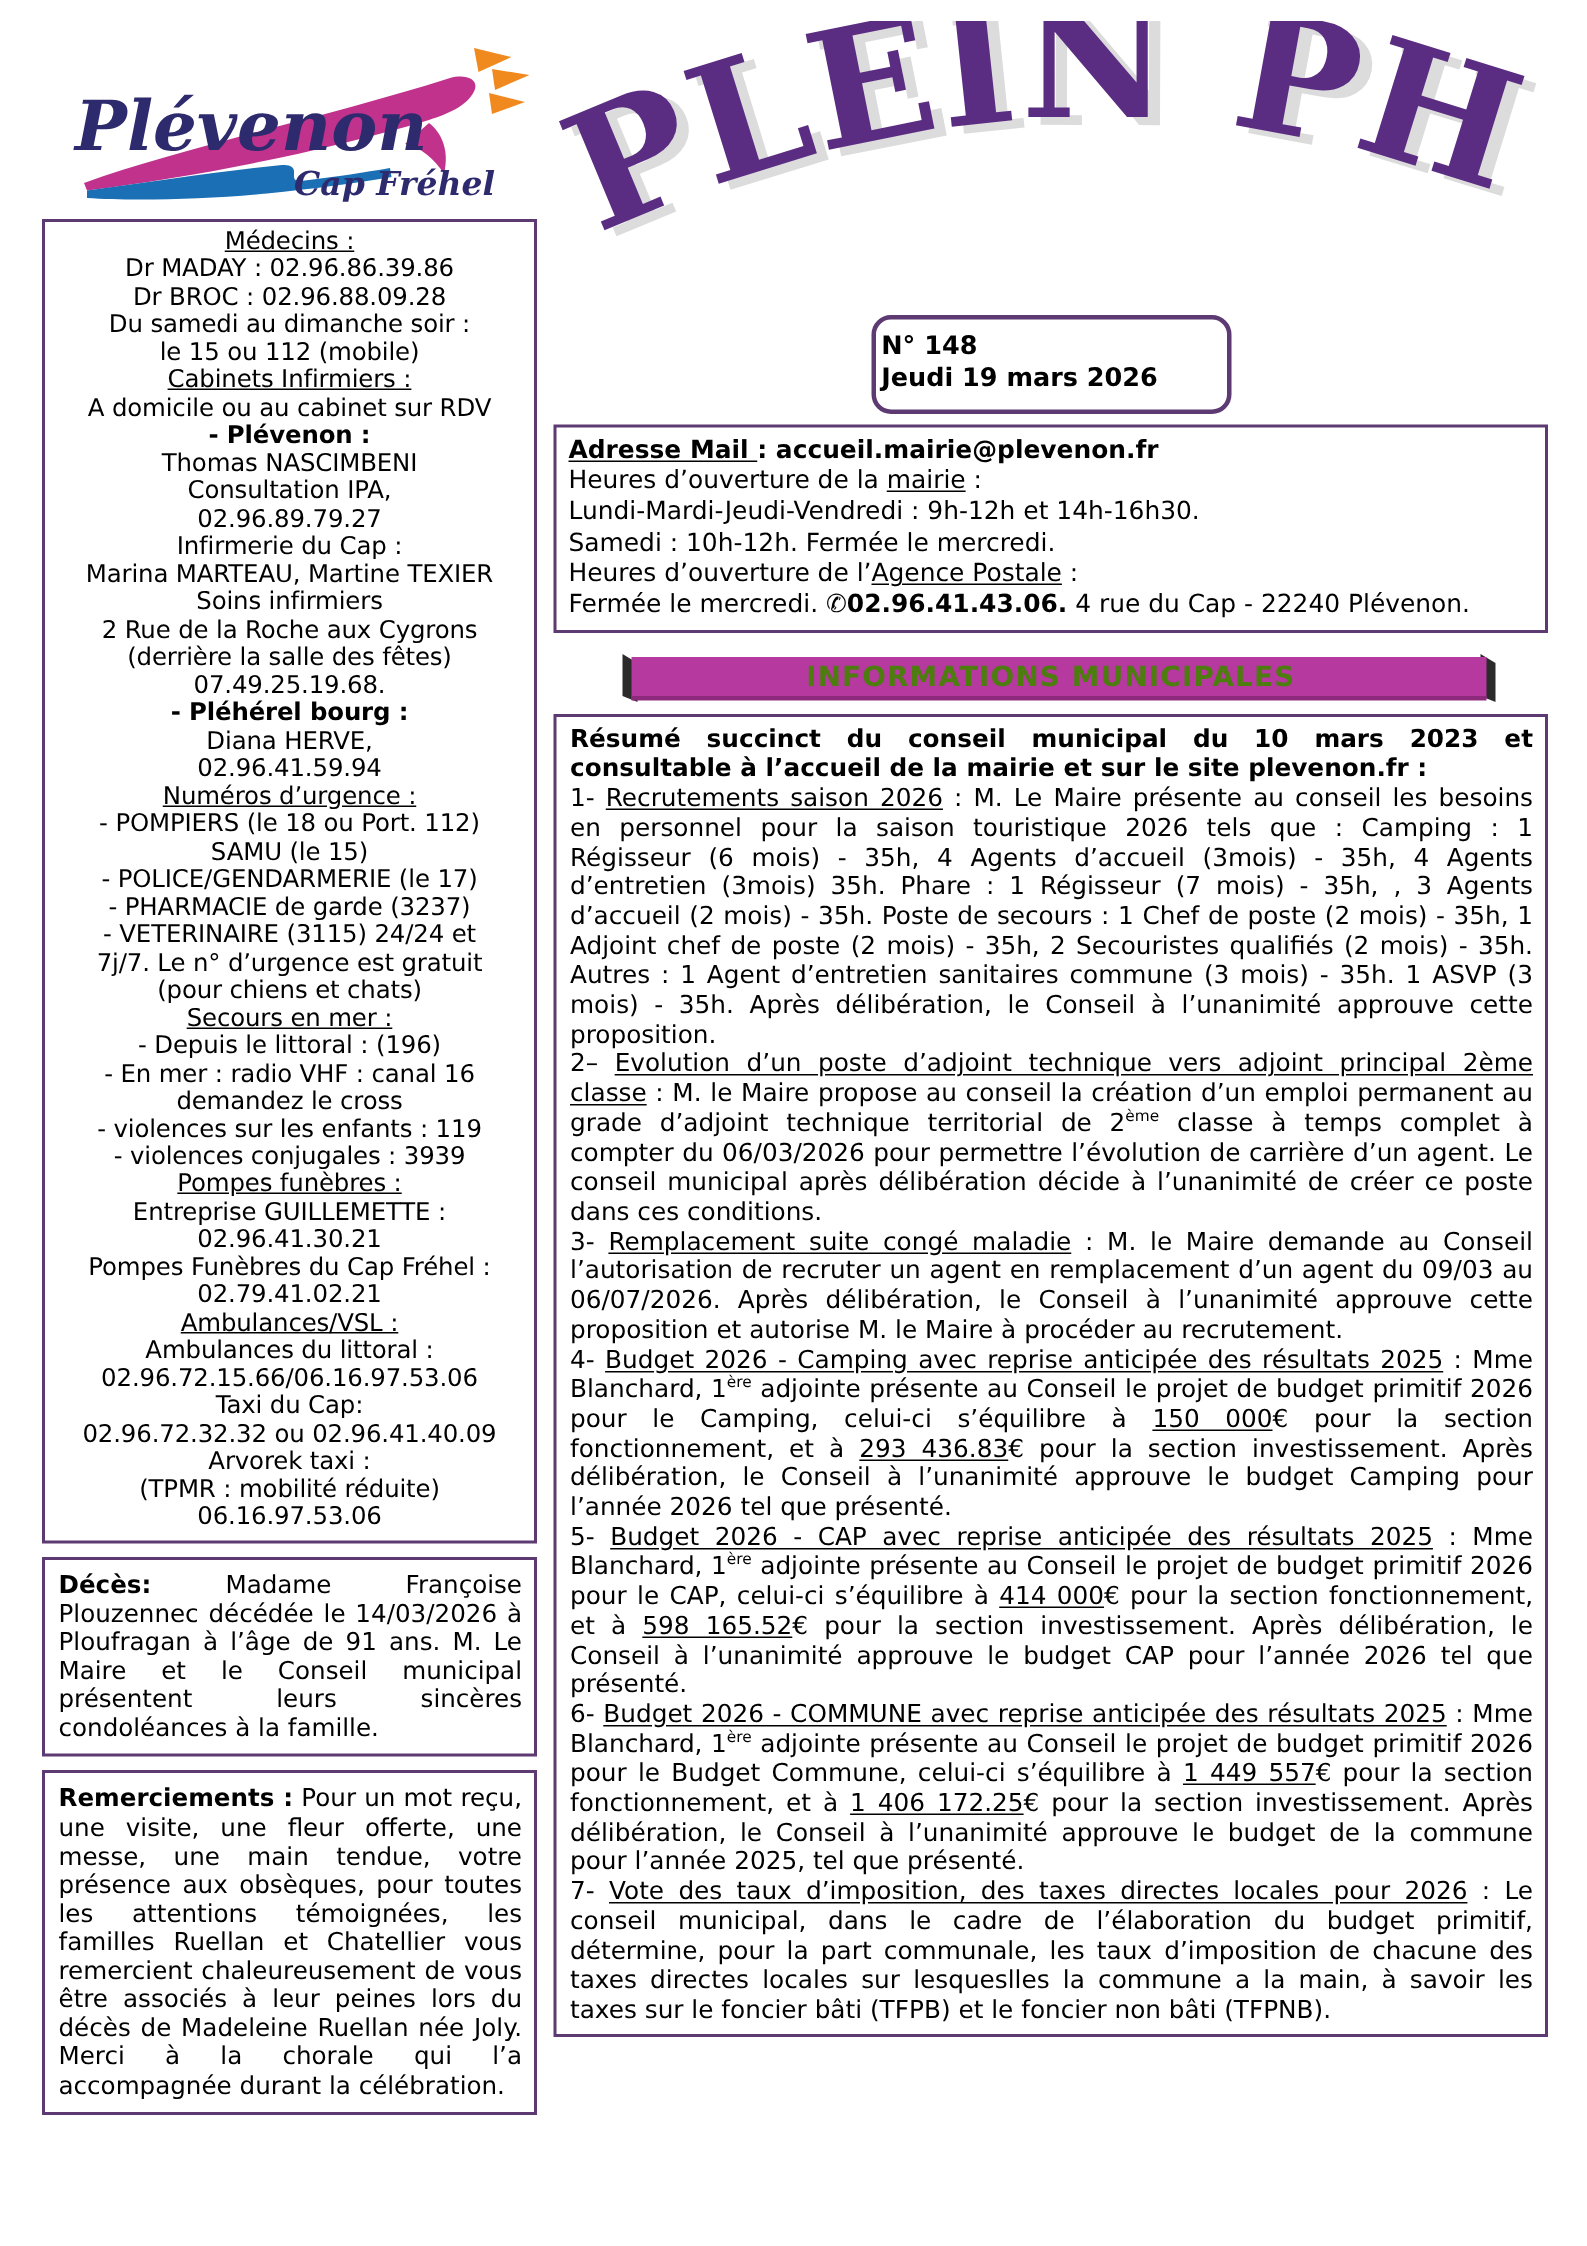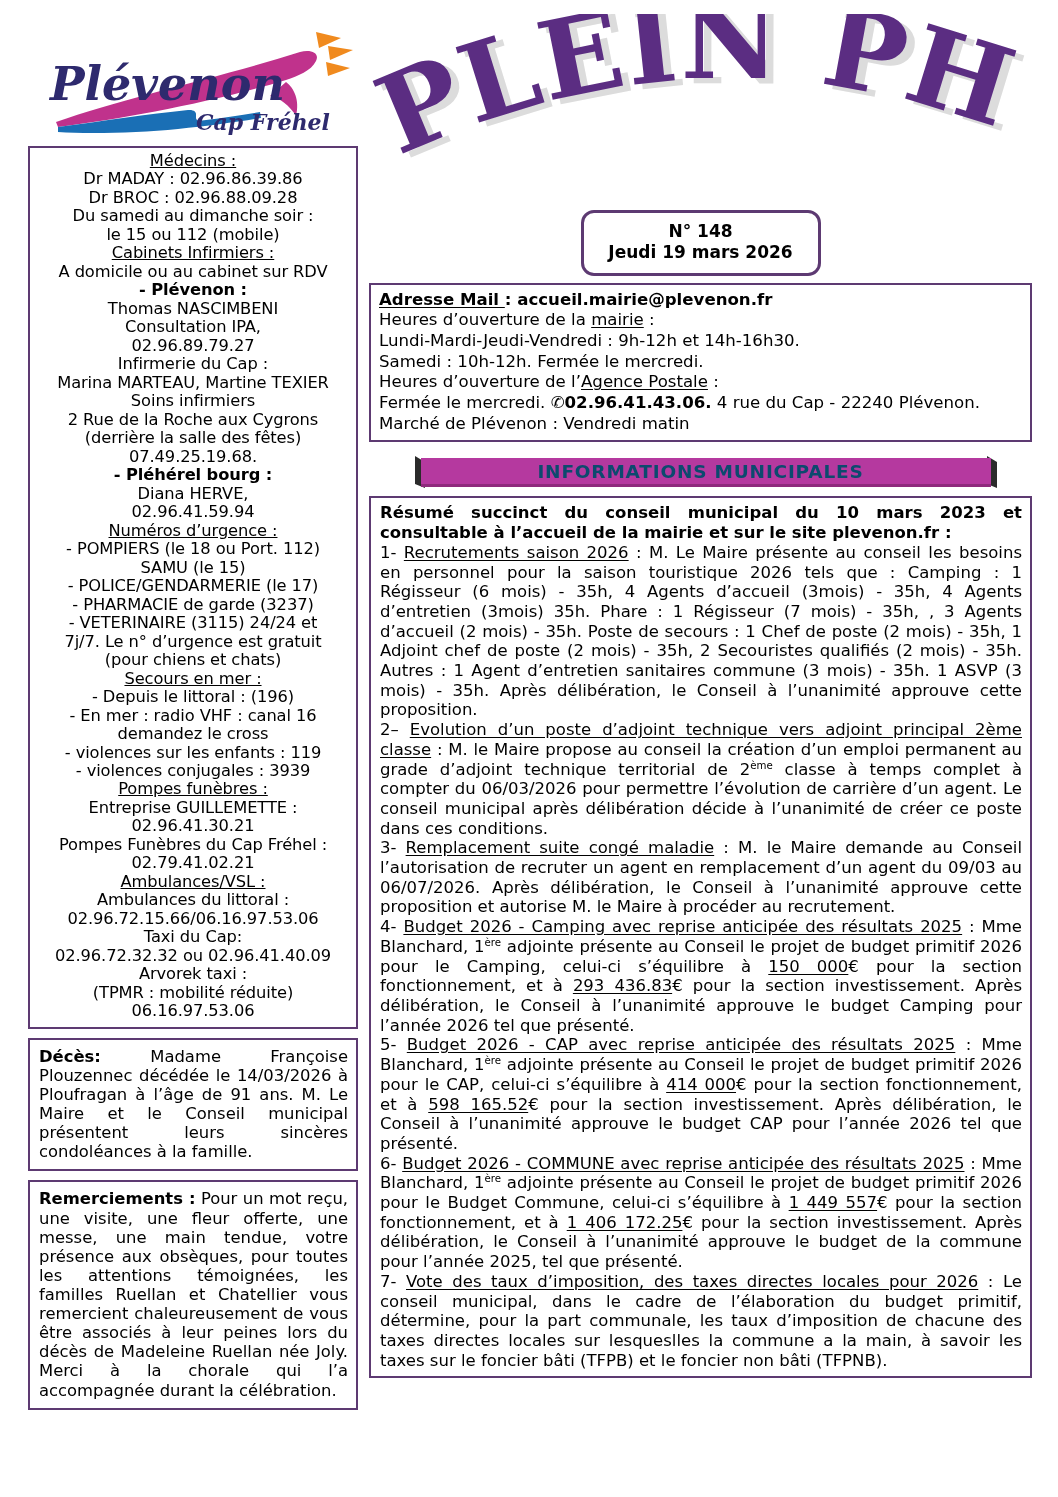--- a/index.html
+++ b/index.html
@@ -91,21 +91,21 @@
   }
   .box-just b { font-weight: bold; }
 
   
   .issue-box {
     width: 240px;
     margin: 6px auto 7px auto;
     border: 3px solid #5d3a72;
     border-radius: 13px;
     background: #fff;
-    text-align: center;
+    text-align: left;
     font-weight: bold;
     font-size: 17px;
     line-height: 1.26;
     padding: 8px 4px 9px 4px;
     box-sizing: border-box;
   }
 
   .imprint-box {
     border: 2px solid #5d3a72;
     padding: 5px 8px 6px 8px;
@@ -122,21 +122,21 @@
   .banner-wrap {
     position: relative;
     height: 38px;
     margin: 4px 0 4px 0;
   }
   .banner-wrap svg { display:block; margin: 0 auto; }
   .banner-text {
     position: absolute;
     left: 0; right: 0; top: 7px;
     text-align: center;
-    color: #0c4a6e;
+    color: #4d7c0f;
     font-weight: bold;
     font-size: 18.5px;
     letter-spacing: 0.8px;
     font-family: "DejaVu Sans", sans-serif;
     pointer-events: none;
   }
 
   
   .council-box {
     border: 2px solid #5d3a72;
@@ -281,21 +281,20 @@
           <span>Heures d’ouverture de la </span><span class="u">mairie</span><span> :</span>
         </div>
         <div class="row">Lundi-Mardi-Jeudi-Vendredi : 9h-12h et 14h-16h30.</div>
         <div class="row">Samedi : 10h-12h. Fermée le mercredi.</div>
         <div class="row">
           <span>Heures d’ouverture de l’</span><span class="u">Agence Postale</span><span> :</span>
         </div>
         <div class="row">
           <span>Fermée le mercredi. </span><span>✆</span><span class="b">02.96.41.43.06.</span><span> 4 rue du Cap - 22240 Plévenon.</span>
         </div>
-        <div class="row">Marché de Plévenon : Vendredi matin</div>
       </div>
 
       <div class="banner-wrap">
         <svg width="660" height="38" viewBox="0 0 660 38" xmlns="http://www.w3.org/2000/svg">
           <polygon points="44,2 54,8 54,34 44,30" fill="#2b2b2b"></polygon>
           <polygon points="616,2 626,8 626,34 616,30" fill="#2b2b2b"></polygon>
           <rect x="50" y="4" width="570" height="28" fill="#b5399f"></rect>
           <rect x="50" y="30" width="570" height="3" fill="#8e2a7c"></rect>
         </svg>
         <div class="banner-text">INFORMATIONS MUNICIPALES</div>

